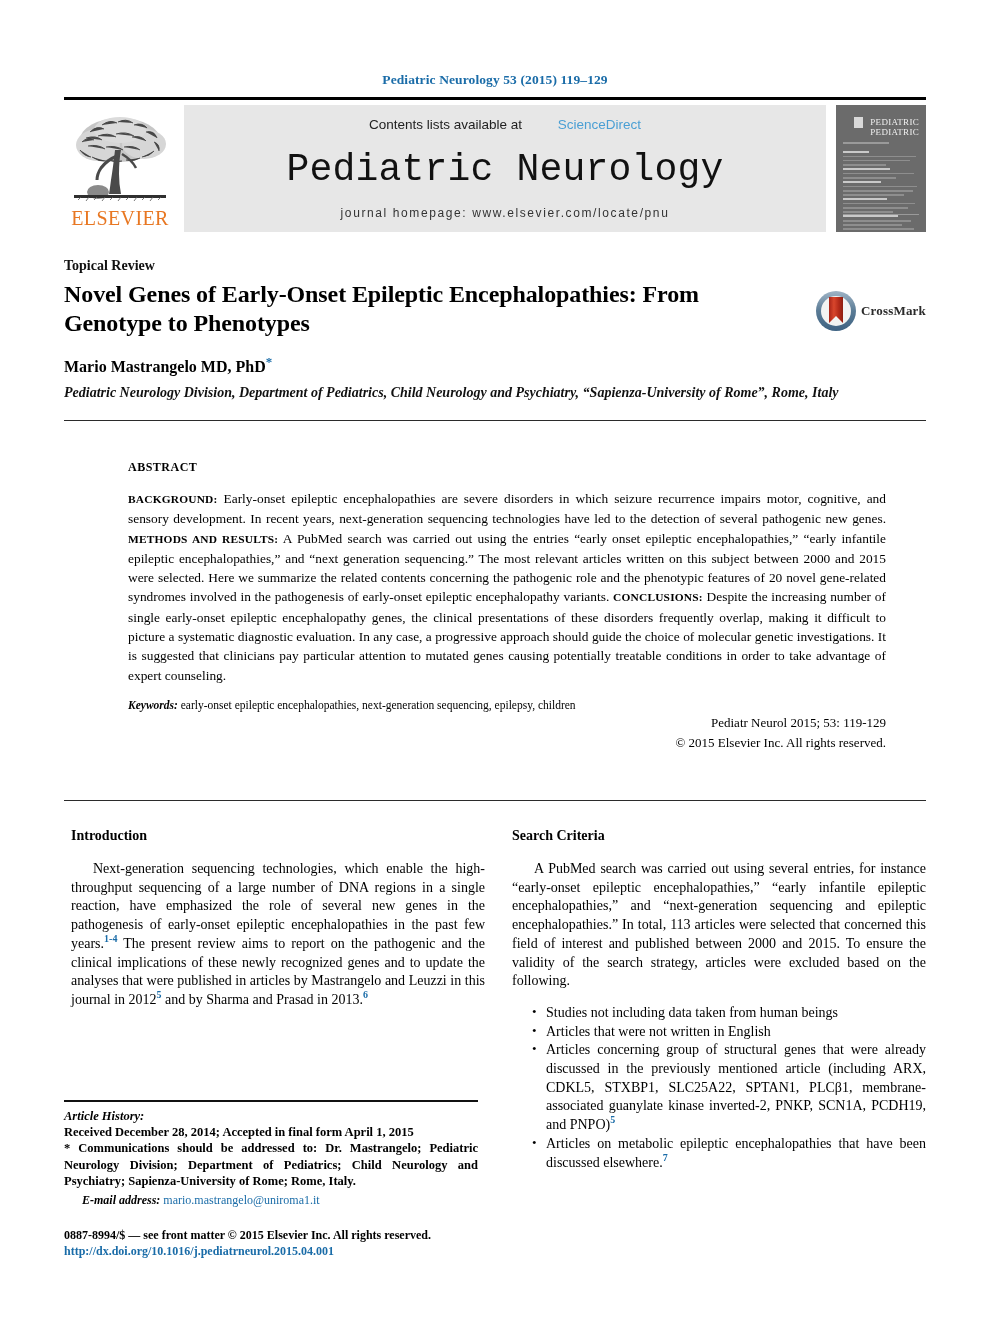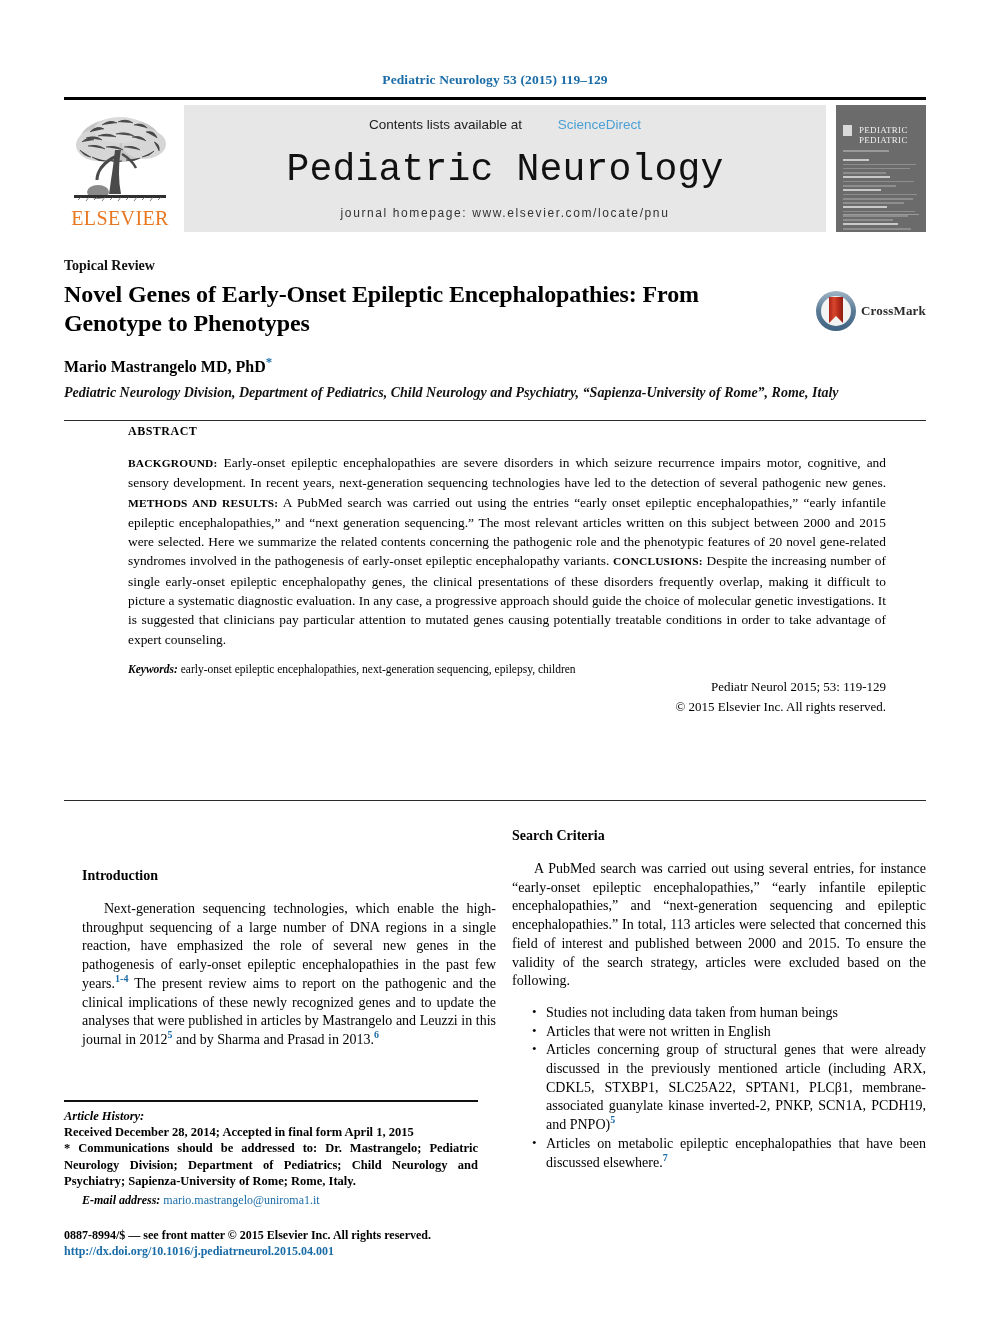--- a/index.html
+++ b/index.html
@@ -111,21 +111,22 @@
   }
 
   
   .cover-thumb {
     width: 90px;
     flex: 0 0 90px;
     background: #6b6b6b;
     position: relative;
     overflow: hidden;
     box-sizing: border-box;
-    padding: 20px 7px;
+    padding: 12px 7px;
+    text-align: right;
   }
   .cover-mini-logo {
     width: 9px; height: 11px;
     background: #d9d9d9;
     display: inline-block;
     vertical-align: top;
     margin-right: 3px;
   }
   .cover-title {
     display: inline-block;
@@ -215,21 +216,21 @@
     width: 862px;
     height: 1px;
     background: #2b2b2b;
   }
   .rule-top { top: 420px; }
   .rule-bottom { top: 800px; }
 
   
   .abstract-block {
     position: absolute;
-    top: 424px;
+    top: 460px;
     left: 128px;
     width: 758px;
   }
   .abstract-label {
     font-family: "Liberation Serif", serif;
     font-size: 12px;
     font-weight: bold;
     letter-spacing: .5px;
     margin-bottom: 14px;
   }
@@ -258,21 +259,21 @@
     margin-top: 4px;
   }
 
   
   .col {
     position: absolute;
     top: 828px;
     width: 414px;
     font-family: "Liberation Serif", serif;
   }
-  .col-left  { left: 82px; margin-top: 40px; }
+  .col-left  { left: 71px; }
   .col-right { left: 512px; }
 
   h2.sec-head {
     font-family: "Liberation Serif", serif;
     font-size: 14px;
     font-weight: bold;
     margin: 0 0 16px 0;
   }
   p.body-p {
     font-size: 14px;

